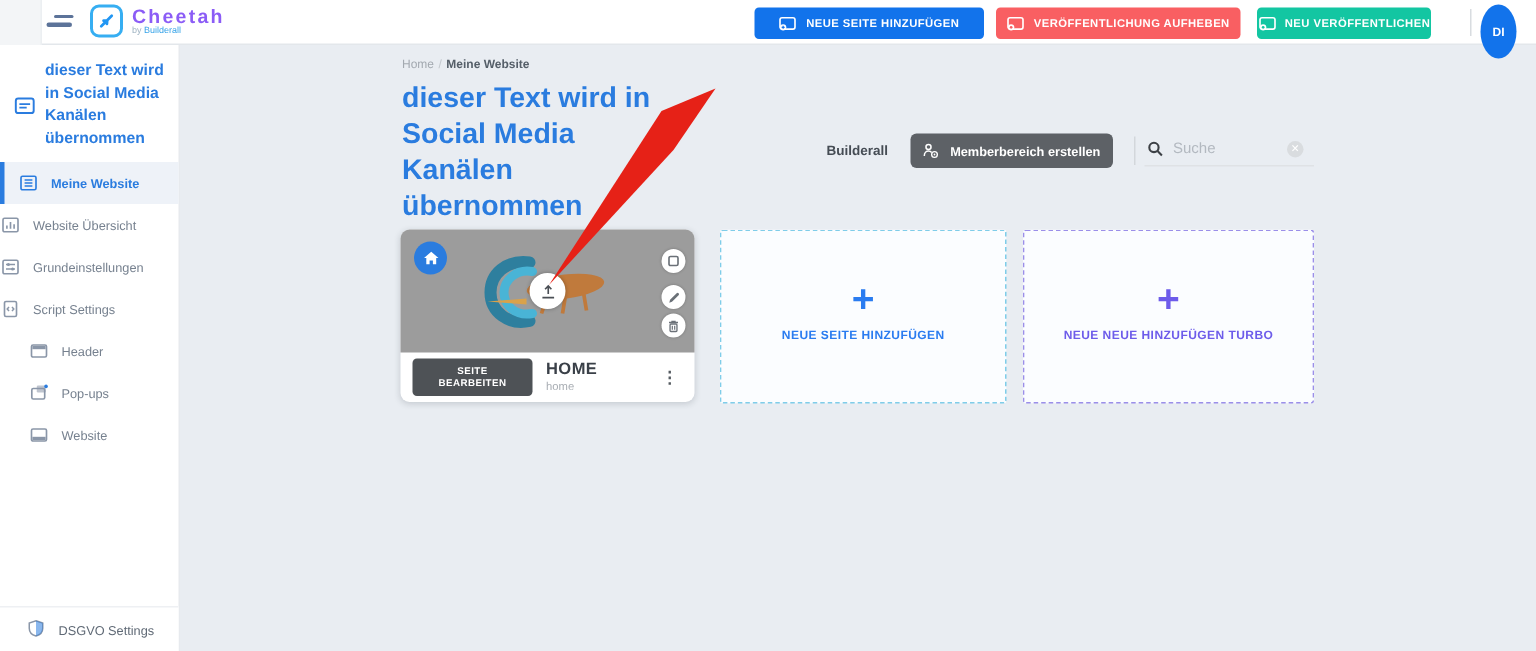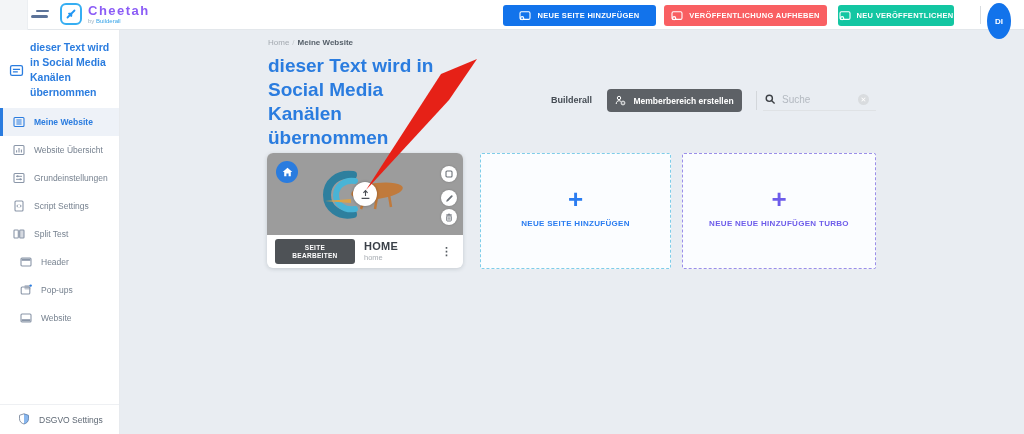--- a/index.html
+++ b/index.html
@@ -26,21 +26,21 @@
   .tb-blue  { left:503px; width:153px; background:#1273eb; }
   .tb-red   { left:664px; width:163px; background:#f95f62; }
   .tb-green { left:838px; width:116px; background:#13c6a2; }
   .tb-divider { position:absolute; left:980px; top:6px; width:1px; height:18px; background:#d8dce0; }
   .avatar { position:absolute; left:987px; top:3px; width:24px; height:36px; border-radius:50%; background:#1273eb; color:#fff; font-size:8px; font-weight:bold; display:flex; align-items:center; justify-content:center; cursor:pointer; }
 
   
   .sidebar { position:absolute; left:0; top:30px; width:120px; height:404px; background:#fff; border-right:1px solid #e7eaee; z-index:5; }
   .site-title { display:flex; align-items:center; gap:6px; padding:10px 6px 8px 9px; }
   .site-title-text { color:#2a7cdf; font-weight:bold; font-size:10.5px; line-height:15px; width:82px; }
-  .nav-item { display:flex; align-items:center; height:28px; padding-left:12px; gap:9px; color:#76818f; font-size:8.5px; cursor:pointer; position:relative; }
+  .nav-item { display:flex; align-items:center; height:28px; gap:9px; color:#76818f; font-size:8.5px; cursor:pointer; position:relative; }
   .nav-item .nicon { width:13px; display:flex; align-items:center; justify-content:center; }
   .nav-item.active { background:#eef2f8; border-left:3px solid #2a7cdf; padding-left:9px; color:#2a7cdf; font-weight:bold; }
   .nav-item.sub { padding-left:19px; }
   .nav-item .chev { position:absolute; right:9px; top:12px; }
   .nav-bottom { position:absolute; left:0; bottom:0; width:119px; height:30px; background:#fff; border-top:1px solid #eef0f3; display:flex; align-items:center; gap:9px; padding-left:18px; color:#5f6975; font-size:8.5px; cursor:pointer; }
 
   
   .breadcrumb { position:absolute; left:268px; top:38px; font-size:8px; color:#a3a9b0; z-index:2; }
   .breadcrumb .bc-home { color:#a3a9b0; cursor:pointer; }
   .breadcrumb .bc-sep { color:#c3c8cd; margin:0 3px; }
@@ -181,29 +181,20 @@
     <span class="nicon">
         <svg width="12" height="12" viewBox="0 0 12 12">
           <rect x="2" y="1" width="8" height="10" rx="1" stroke="#8a96a8" stroke-width="1.1" fill="none"></rect>
           <path d="M5 4.6 L3.8 6 L5 7.4 M7 4.6 L8.2 6 L7 7.4" stroke="#8a96a8" stroke-width="1" fill="none"></path>
         </svg>
       </span>
     <span>Script Settings</span>
   </div>
 
 
-  <div class="nav-item">
-    <span class="nicon">
-        <svg width="12" height="12" viewBox="0 0 12 12">
-          <rect x="1" y="2" width="4.3" height="8" rx="0.8" stroke="#8a96a8" stroke-width="1.1" fill="none"></rect>
-          <rect x="6.7" y="2" width="4.3" height="8" rx="0.8" stroke="#8a96a8" stroke-width="1.1" fill="#8a96a8" fill-opacity="0.35"></rect>
-        </svg>
-      </span>
-    <span>Split Test</span>
-  </div>
 
 
   <div class="nav-item sub">
     <span class="nicon">
         <svg width="12" height="12" viewBox="0 0 12 12">
           <rect x="1" y="2" width="10" height="8" rx="1" stroke="#8a96a8" stroke-width="1.1" fill="none"></rect>
           <rect x="1.6" y="2.6" width="8.8" height="2.2" fill="#8a96a8"></rect>
         </svg>
       </span>
     <span>Header</span>

